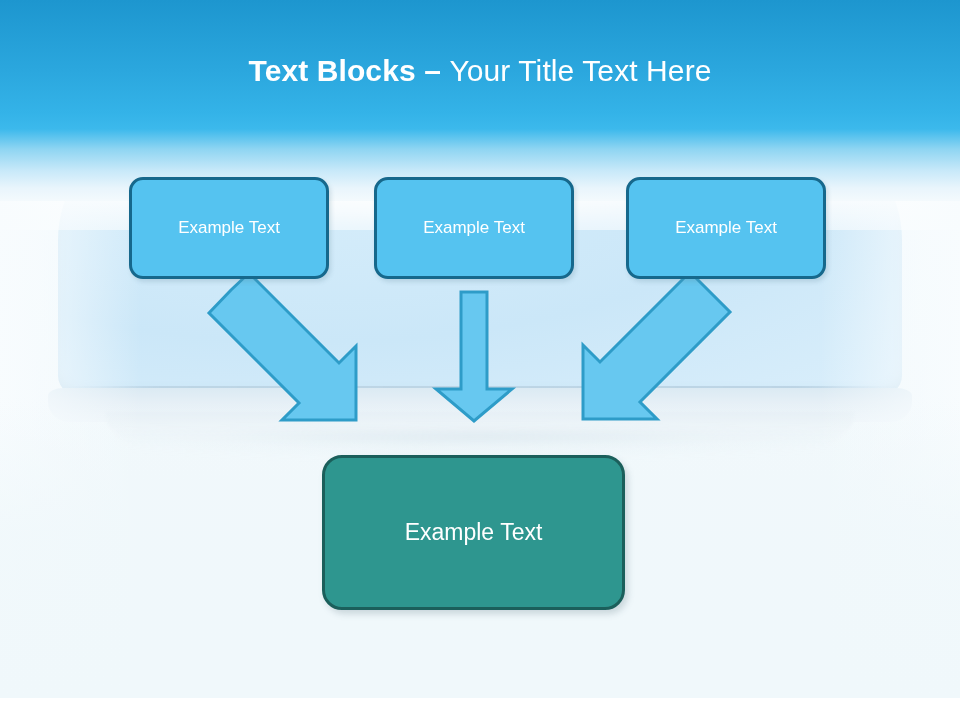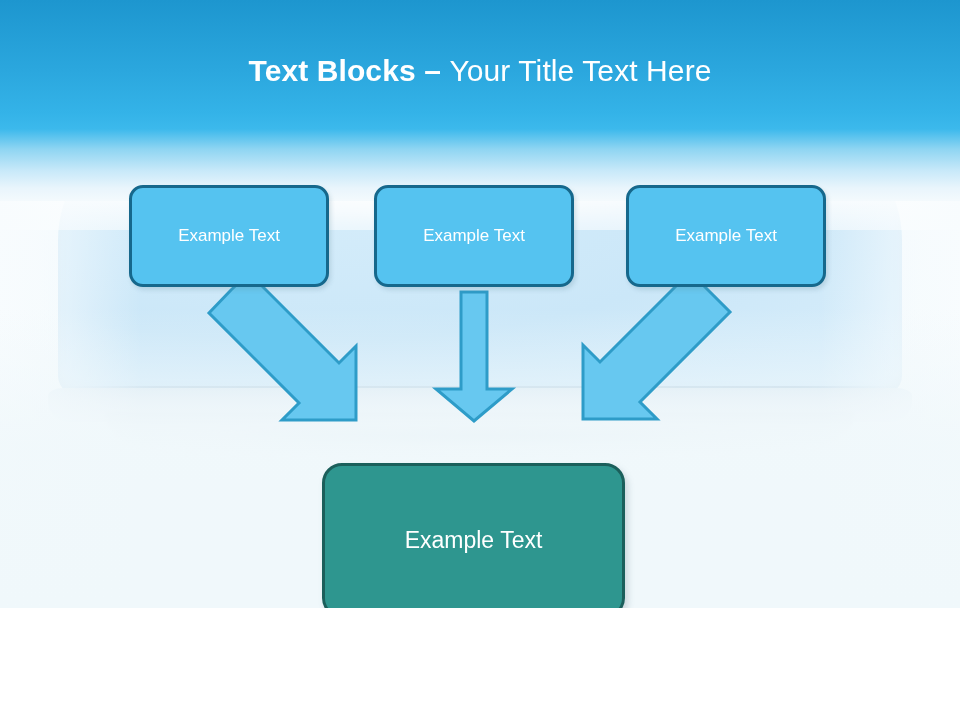--- a/index.html
+++ b/index.html
@@ -7,21 +7,21 @@
     padding: 0;
     background: #ffffff;
   }
   body {
     font-family: "Liberation Sans", sans-serif;
   }
 
   .slide {
     position: relative;
     width: 960px;
-    height: 608px;
+    height: 698px;
     overflow: hidden;
     background: #f0f8fb;
   }
 
   
   .bg-lower {
     position: absolute;
     left: 0; top: 0;
     width: 960px; height: 720px;
     background: linear-gradient(180deg,
@@ -152,21 +152,20 @@
   
   .node {
     position: absolute;
     box-sizing: border-box;
     display: flex;
     align-items: center;
     justify-content: center;
     color: #ffffff;
     border-radius: 14px;
     text-align: right;
-    margin-top: 8px;
   }
   .node-top {
     width: 200px;
     height: 102px;
     top: 177px;
     background: #55c3f0;
     border: 3px solid #16688c;
     font-size: 17px;
     box-shadow: 2px 3px 4px rgba(90,130,150,0.22);
   }

